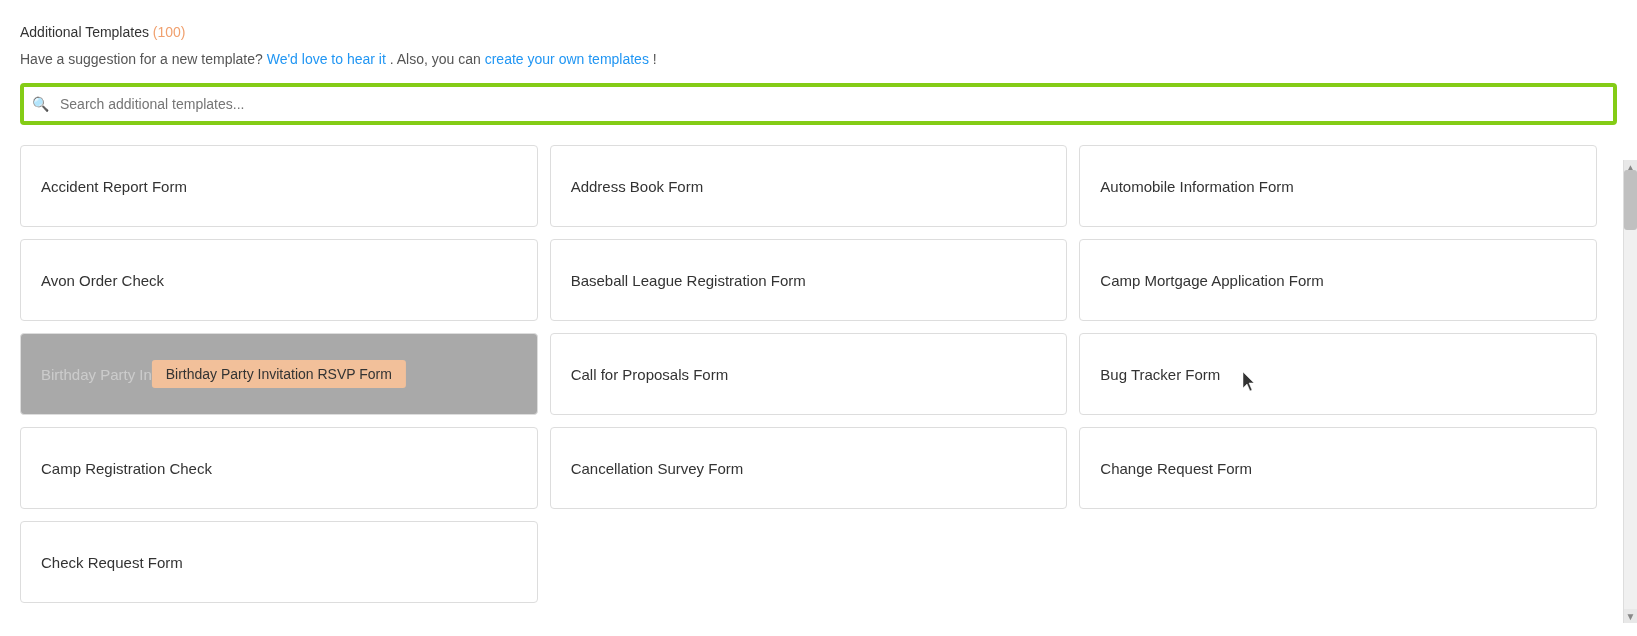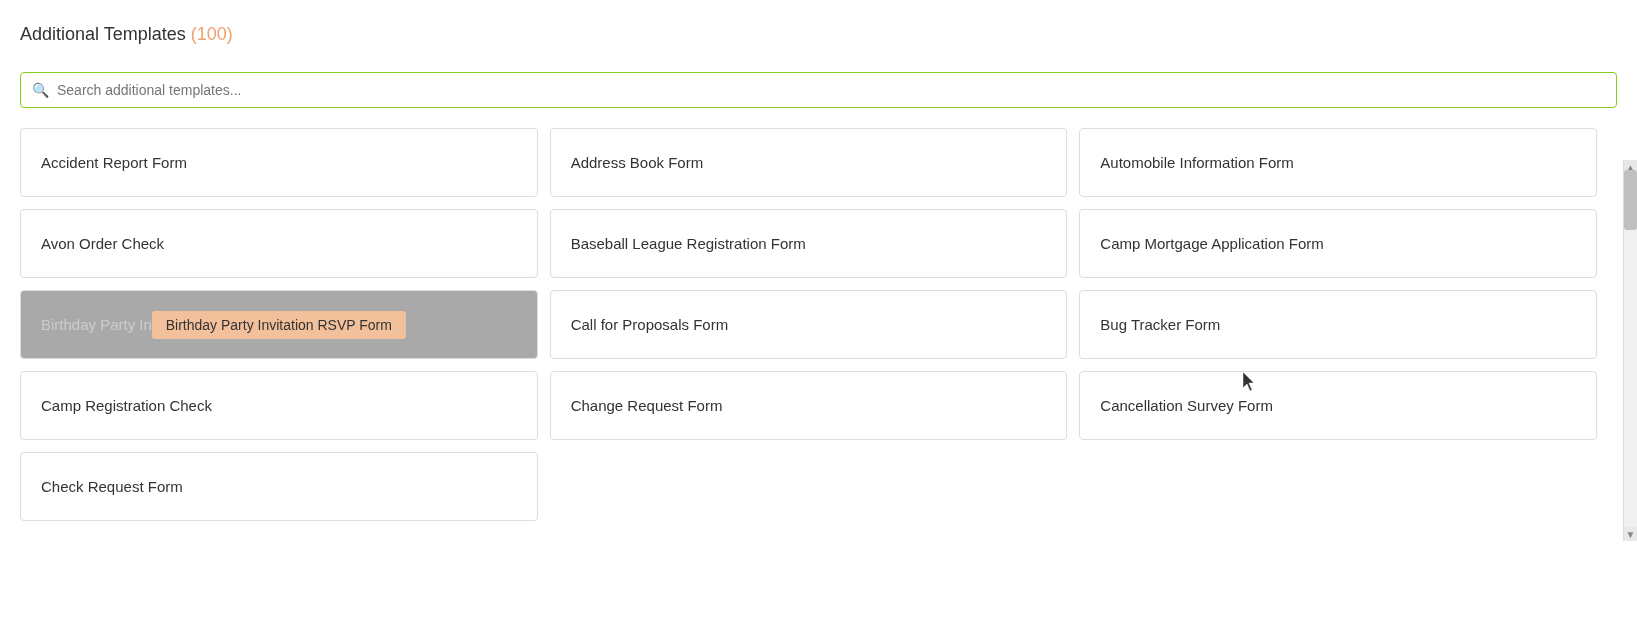--- a/index.html
+++ b/index.html
@@ -13,24 +13,24 @@
       color: #333;
       width: 1637px;
       min-height: 636px;
       overflow: hidden;
     }
     .page-container {
       padding: 24px 20px 20px 20px;
       position: relative;
     }
     .page-title {
-      font-size: 18px;
+      font-size: 14px;
       font-weight: 400;
       color: #333;
-      margin-bottom: 27px;
+      margin-bottom: 11px;
     }
     .page-title .count {
       color: #f0a06e;
       font-weight: 400;
     }
     .subtitle {
       font-size: 14px;
       color: #555;
       margin-bottom: 16px;
     }
@@ -38,21 +38,21 @@
       color: #2196f3;
       text-decoration: none;
     }
     .search-container {
       position: relative;
       margin-bottom: 20px;
     }
     .search-input {
       width: 100%;
       padding: 9px 14px 9px 36px;
-      border: 1px solid #84cc16;
+      border: 4px solid #84cc16;
       border-radius: 4px;
       font-size: 14px;
       color: #999;
       outline: none;
     }
     .search-icon-wrap {
       position: absolute;
       left: 12px;
       top: 50%;
       transform: translateY(-50%);
@@ -62,21 +62,21 @@
     .grid-container {
       display: grid;
       grid-template-columns: repeat(3, 1fr);
       gap: 12px;
       padding-right: 20px;
     }
     .grid-item {
       border: 1px solid #ddd;
       border-radius: 4px;
       padding: 0 20px;
-      height: 69px;
+      height: 82px;
       display: flex;
       align-items: center;
       cursor: pointer;
       background: #fff;
       font-size: 15px;
       color: #333;
       transition: background 0.15s;
     }
     .grid-item.highlighted {
       background: #a9a9a9;
@@ -144,20 +144,27 @@
   </style>
 </head>
 <body>
 
 <div class="page-container">
   <h1 class="page-title">
     <span>Additional Templates</span>
     <span class="count">(100)</span>
   </h1>
 
+  <p class="subtitle">
+    <span>Have a suggestion for a new template?</span>
+    <a href="#">We'd love to hear it</a>
+    <span>. Also, you can</span>
+    <a href="#">create your own templates</a>
+    <span>!</span>
+  </p>
 
   <div class="search-container">
     <span class="search-icon-wrap">🔍</span>
     <input class="search-input" type="text" placeholder="Search additional templates..." style="">
   </div>
 
   <div class="grid-container" id="grid-container">
   <div class="grid-item">
         <span>Accident Report Form</span>
       </div>
@@ -183,24 +190,24 @@
       <div class="grid-item">
         <span>Call for Proposals Form</span>
       </div>
       <div class="grid-item">
         <span>Bug Tracker Form</span>
       </div>
       <div class="grid-item">
         <span>Camp Registration Check</span>
       </div>
       <div class="grid-item">
+        <span>Cancellation Survey Form</span>
+      </div>
+      <div class="grid-item">
         <span>Change Request Form</span>
-      </div>
-      <div class="grid-item">
-        <span>Cancellation Survey Form</span>
       </div>
       <div class="grid-item">
         <span>Check Request Form</span>
       </div>
     </div>
 
   <div class="scrollbar-container">
     <div class="scrollbar-arrow top">▲</div>
     <div class="scrollbar-thumb"></div>
     <div class="scrollbar-arrow bottom">▼</div>

